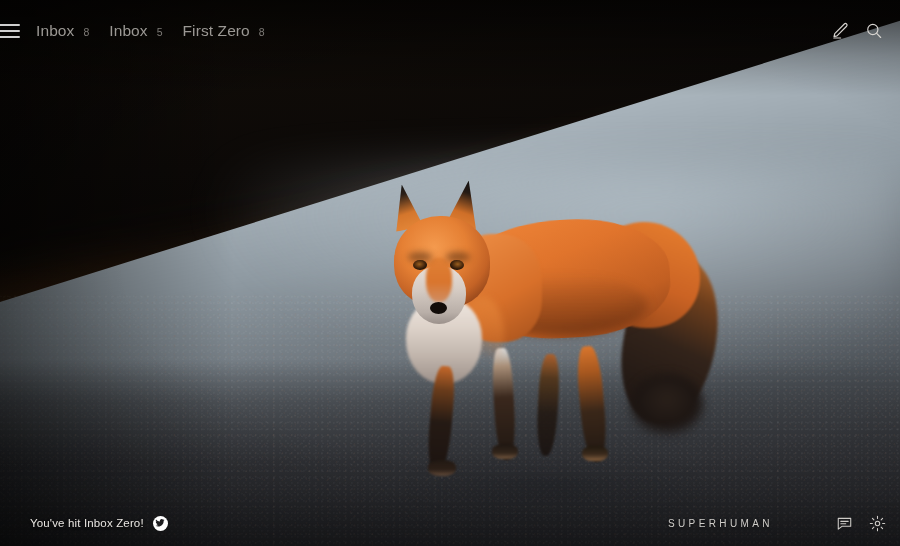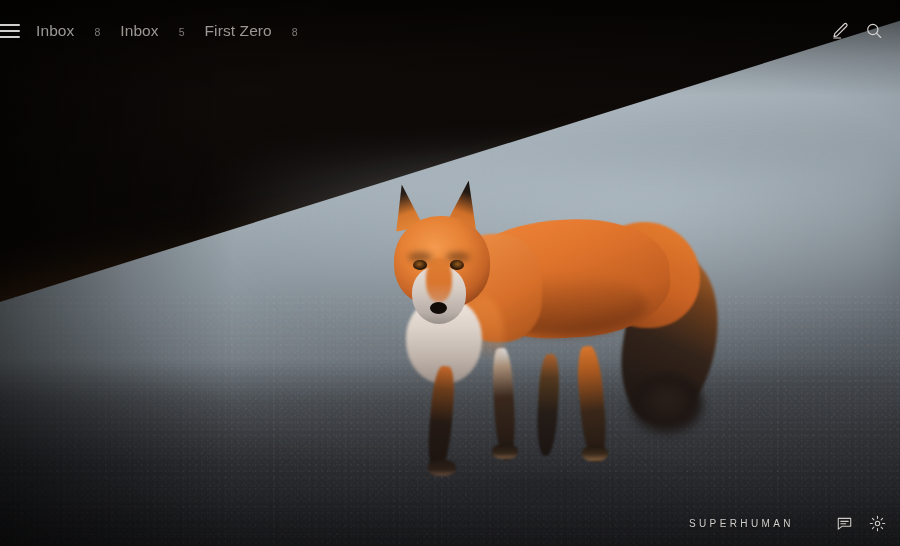--- a/index.html
+++ b/index.html
@@ -288,21 +288,21 @@
     margin-left:-6px;
     display:flex; flex-direction:column; justify-content:space-between;
     cursor:pointer; flex:0 0 auto;
   }
   .hamburger i {
     display:block; height:2px; width:100%;
     background:#cfcfcf; border-radius:1px;
   }
   .tabs { display:flex; align-items:baseline; gap:20px; margin-left:16px; }
   .tab {
-    display:flex; align-items:baseline; gap:20px;
+    display:flex; align-items:baseline; gap:9px;
     cursor:pointer; white-space:nowrap;
   }
   .tab .t-label {
     font-size:15.5px; letter-spacing:.1px;
     color:#9b9894; font-weight:400;
   }
   .tab .t-count {
     font-size:10.5px; color:#7e7b77; font-weight:400;
   }
   .tab.active .t-label { color:#ffffff; font-weight:500; }
@@ -326,21 +326,21 @@
     width:15px; height:15px; border-radius:50%;
     background:#ffffff;
     display:flex; align-items:center; justify-content:center;
     cursor:pointer; flex:0 0 auto;
   }
   .footer-spacer { flex:1 1 auto; }
   .brand {
     font-size:10px; letter-spacing:3.4px; font-weight:400;
     color:#cfcdc9;
     text-shadow:0 1px 3px rgba(0,0,0,.6);
-    margin-right:42px;
+    margin-right:63px;
   }
   .footer-actions { display:flex; align-items:center; gap:16px; }
   .ficon { width:17px; height:17px; cursor:pointer; display:block; }
 </style>
 </head>
 <body>
 
 <div id="app">
 
   <div class="scene">
@@ -428,20 +428,28 @@
           <circle cx="10.6" cy="10.2" r="6.1"></circle>
           <path d="M15.2 14.9 20 19.8"></path>
         </svg>
       </span>
     </div>
 
   </div>
 
   <div class="footer">
 
+    <div class="inbox-zero">
+      <span class="iz-text">You've hit Inbox Zero!</span>
+      <span class="tw-badge">
+        <svg width="10" height="10" viewBox="0 0 24 24" fill="#1d1d1f">
+          <path d="M23 4.9a8.9 8.9 0 0 1-2.6.73 4.55 4.55 0 0 0 2-2.5 9 9 0 0 1-2.87 1.1A4.5 4.5 0 0 0 11.7 8.3a12.8 12.8 0 0 1-9.3-4.7 4.5 4.5 0 0 0 1.4 6 4.4 4.4 0 0 1-2-.57v.06a4.5 4.5 0 0 0 3.6 4.42 4.5 4.5 0 0 1-2 .08 4.5 4.5 0 0 0 4.2 3.13A9 9 0 0 1 1 18.6a12.7 12.7 0 0 0 6.9 2c8.3 0 12.8-6.9 12.8-12.85v-.6A9 9 0 0 0 23 4.9z"></path>
+        </svg>
+      </span>
+    </div>
 
     <div class="footer-spacer"></div>
 
     <div class="brand">SUPERHUMAN</div>
 
     <div class="footer-actions">
       <span>
         <svg class="ficon" viewBox="0 0 24 24" fill="none" stroke="#cfccc8" stroke-width="1.5" stroke-linecap="round" stroke-linejoin="round">
           <path d="M3.2 4.8h17.6v11.2H8.4L3.2 20z"></path>
           <path d="M6.8 9h10.4M6.8 12.3h7"></path>

